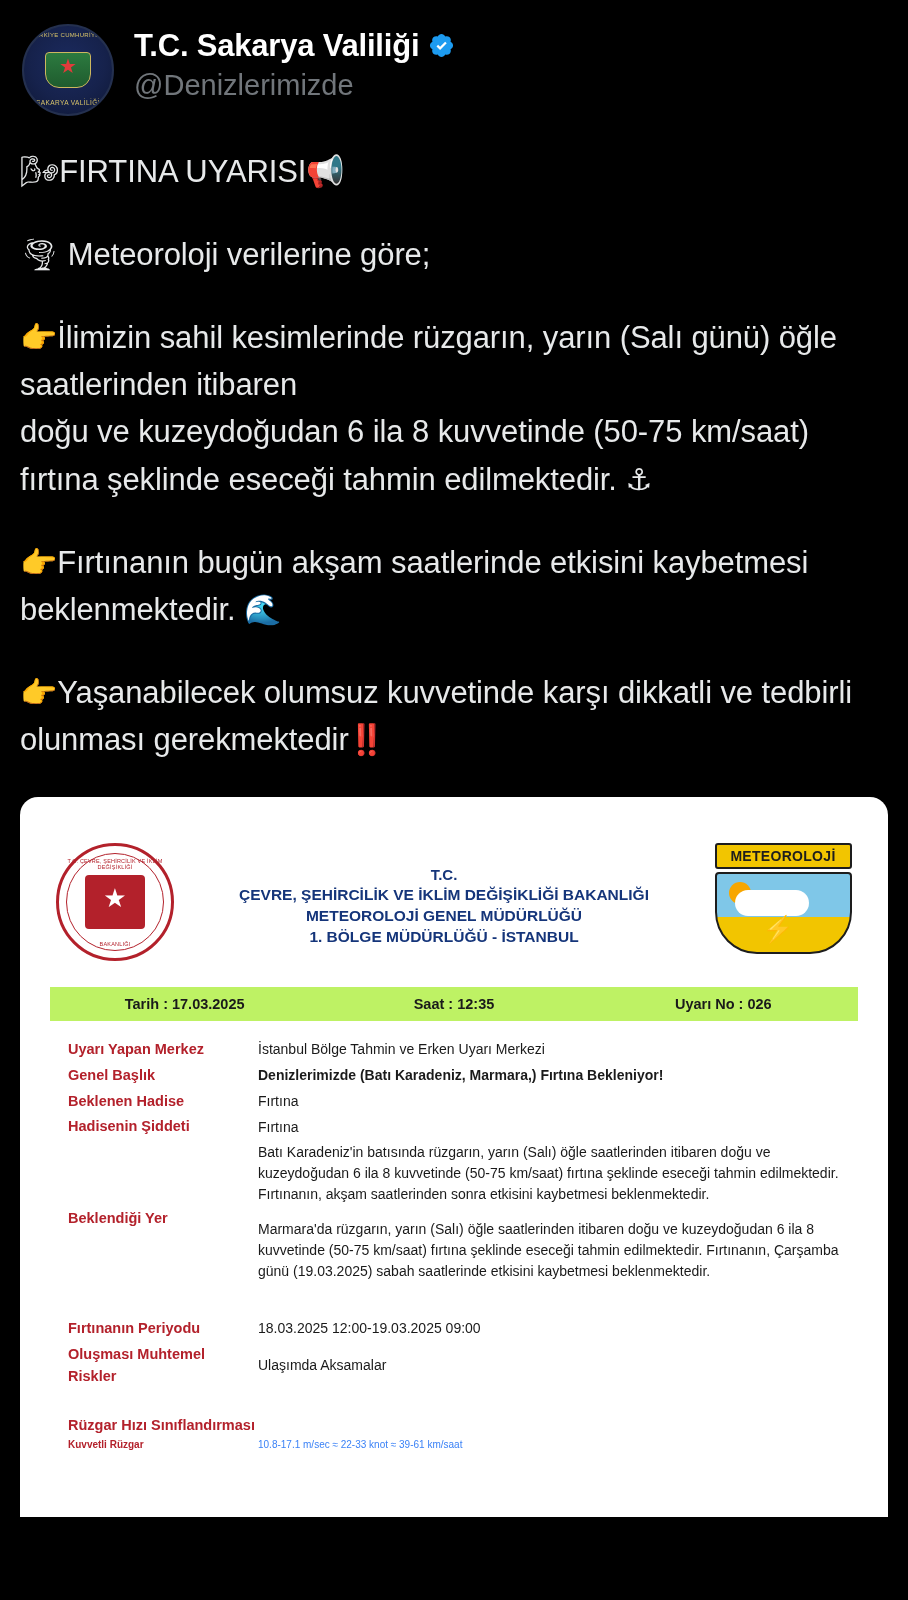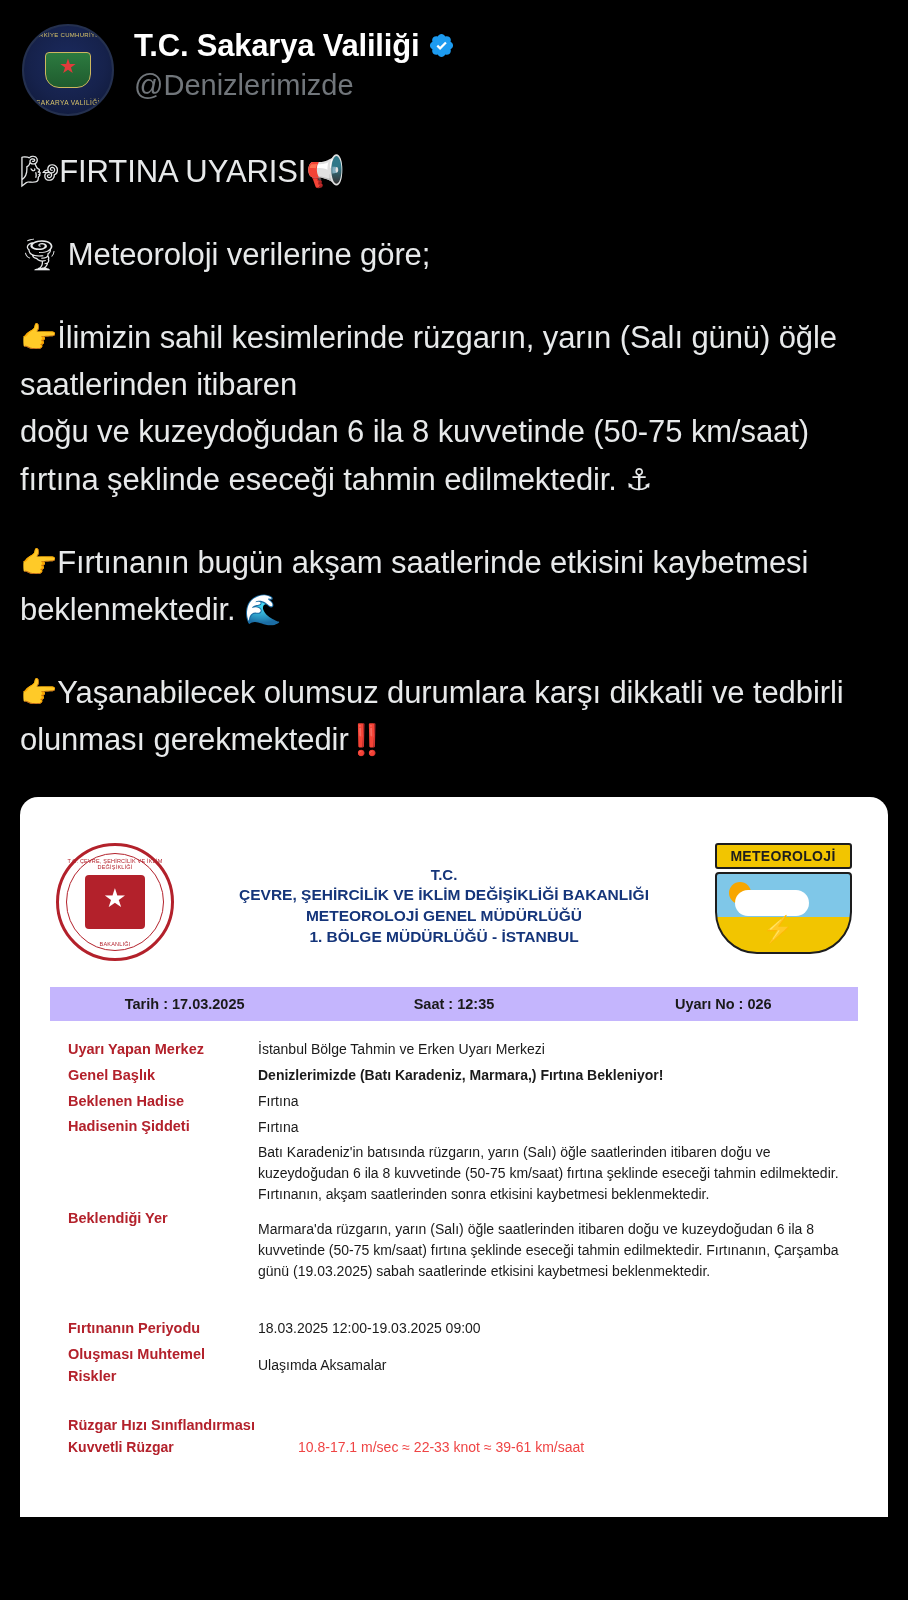--- a/index.html
+++ b/index.html
@@ -255,21 +255,21 @@
   }
   .meteo-shield .bolt {
     position: absolute;
     left: 46px; top: 42px;
     color: #b3212b;
     font-size: 26px;
     line-height: 26px;
   }
   .meta-bar {
     margin-top: 26px;
-    background: #c4b5fd;
+    background: #bef264;
     display: flex;
     align-items: center;
     font-size: 14.5px;
     font-weight: bold;
     color: #1a1a1a;
     padding: 9px 0;
   }
   .meta-bar span { flex: 1 1 33.33%; text-align: center; }
   .fields {
     margin-top: 18px;
@@ -303,29 +303,29 @@
     margin-top: 30px;
     padding-left: 18px;
     color: #b3212b;
     font-weight: bold;
     font-size: 14.5px;
   }
   .classif-row {
     display: flex;
     margin-top: 6px;
     padding-left: 18px;
-    font-size: 14px;
+    font-size: 10px;
   }
   .classif-row .c1 {
     width: 190px;
     flex: 0 0 190px;
     color: #b3212b;
     font-weight: bold;
   }
-  .classif-row .c2 { color: #ef4444; margin-left: 40px; }
+  .classif-row .c2 { color: #3b82f6; }
 </style>
 </head>
 <body>
 
 <div class="tweet">
 
   <div class="account-row">
     <div class="avatar">
       <div class="crest-top">TÜRKİYE CUMHURİYETİ</div>
       <div class="crest-shield"></div>
@@ -360,21 +360,21 @@
       <span>doğu ve kuzeydoğudan 6 ila 8 kuvvetinde (50-75 km/saat) fırtına şeklinde eseceği tahmin edilmektedir.</span>
       <span class="emoji">⚓</span>
     </p>
 
     <p class="para">
       <span class="emoji">👉</span><span>Fırtınanın bugün akşam saatlerinde etkisini kaybetmesi beklenmektedir.</span>
       <span class="emoji">🌊</span>
     </p>
 
     <p class="para tight">
-      <span class="emoji">👉</span><span>Yaşanabilecek olumsuz durumlara karşı dikkatli ve tedbirli olunması gerekmektedir</span><span class="emoji">‼️</span>
+      <span class="emoji">👉</span><span>Yaşanabilecek olumsuz kuvvetinde karşı dikkatli ve tedbirli olunması gerekmektedir</span><span class="emoji">‼️</span>
     </p>
   </div>
 
   <div class="media-card">
     <div class="doc">
 
       <div class="doc-head">
         <div class="doc-logo-left">
           <div class="seal">
             <div class="seal-text-top">T.C. ÇEVRE, ŞEHİRCİLİK VE İKLİM DEĞİŞİKLİĞİ</div>

